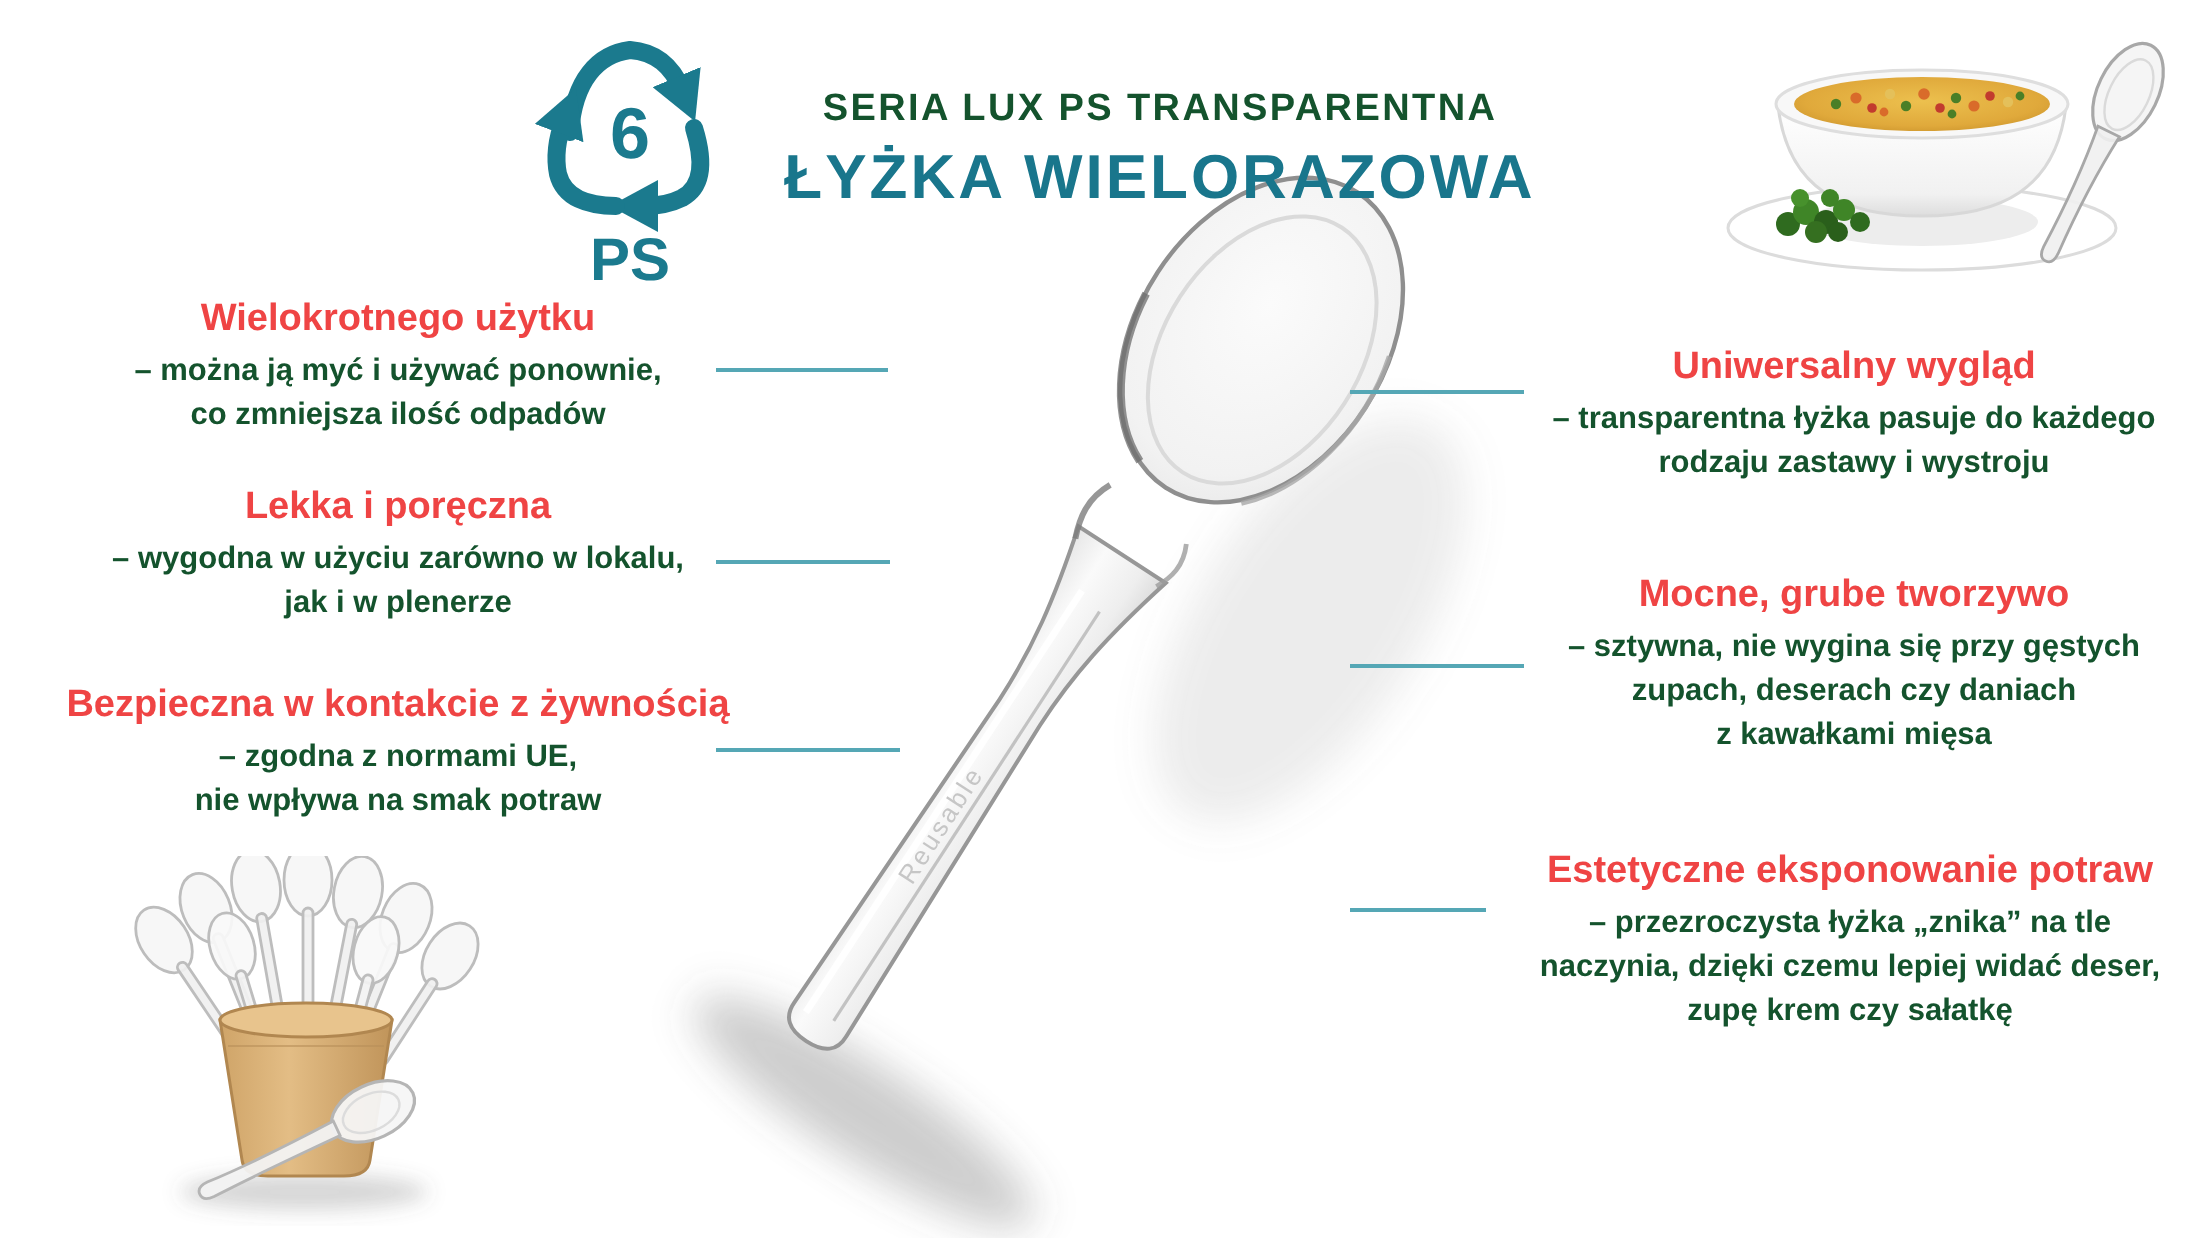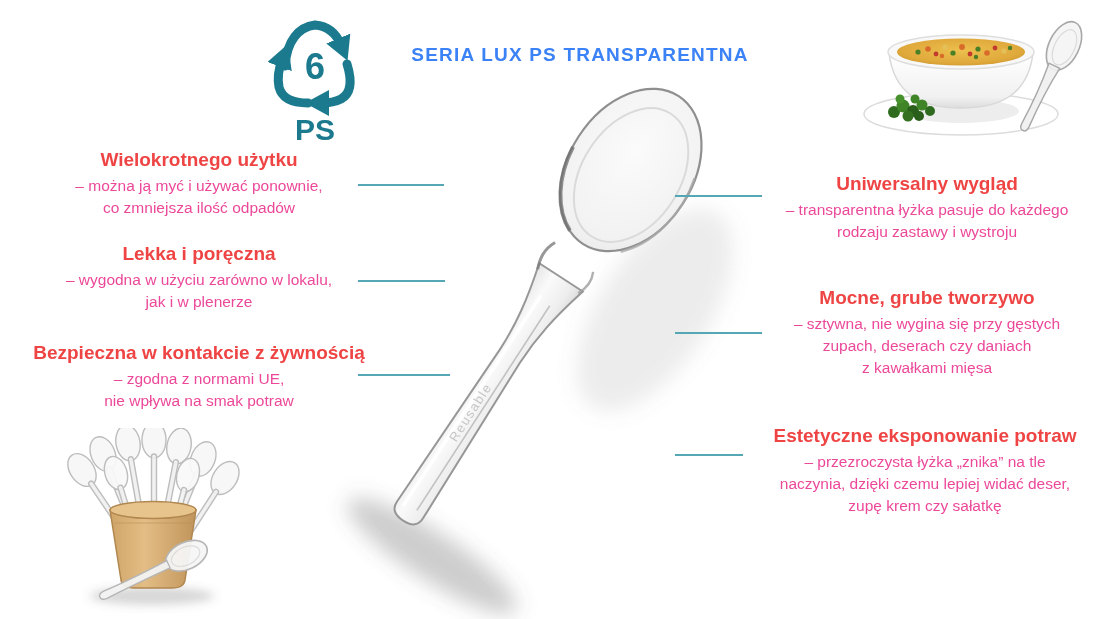--- a/index.html
+++ b/index.html
@@ -2,28 +2,28 @@
 <html><head>
 <meta charset="utf-8">
 <style>
   html,body{margin:0;padding:0;background:#888;}
   .canvas{
     position:relative;width:1100px;height:619px;background:#ffffff;overflow:hidden;
     font-family:"Liberation Sans", sans-serif;margin:0 auto;
   }
   
   .titles{position:absolute;left:385px;top:44px;width:390px;text-align:center;z-index:3;}
-  .series-title{font-size:19px;font-weight:700;letter-spacing:1.2px;color:#3b82f6;}
+  .series-title{font-size:19px;font-weight:700;letter-spacing:1.2px;color:#14532d;}
   .product-title{font-size:31px;font-weight:700;letter-spacing:1.5px;color:#19768c;margin-top:5px;}
   
   .recycle{position:absolute;left:256px;top:4px;width:118px;height:142px;z-index:3;}
   
   .feature{position:absolute;text-align:center;z-index:3;}
   .feature-title{font-size:19px;font-weight:700;color:#ef4444;margin-bottom:4px;}
-  .feature-desc{font-size:15.5px;font-weight:400;color:#ec4899;line-height:22px;white-space:pre-line;}
+  .feature-desc{font-size:15.5px;font-weight:700;color:#14532d;line-height:22px;white-space:pre-line;}
   
   .connector{position:absolute;height:2px;background:#55a7b5;z-index:2;}
   
   .photo{position:absolute;z-index:1;}
 </style>
 </head>
 <body>
 
 <div class="canvas">
 
@@ -39,20 +39,21 @@
         <path d="M 91 60 C 96 76 96 89 85 95 C 79 98 72 99 66 99" marker-end="url(#ah)"></path>
         <path d="M 52 99 C 38 99 26 95 23 83 C 21 73 23 64 26 56" marker-end="url(#ah)"></path>
       </g>
       <text x="59" y="75" text-anchor="middle" font-size="36" font-weight="bold" fill="#1b7a8e">6</text>
       <text x="59" y="136" text-anchor="middle" font-size="30" font-weight="bold" fill="#1b7a8e">PS</text>
     </svg>
   </div>
 
   <div class="titles">
     <div class="series-title">SERIA LUX PS TRANSPARENTNA</div>
+    <div class="product-title">ŁYŻKA WIELORAZOWA</div>
   </div>
 
   <svg class="photo" style="left:0;top:0;" width="1100" height="619" viewBox="0 0 1100 619">
     <defs>
       <filter id="soft" x="-60%" y="-60%" width="220%" height="220%">
         <feGaussianBlur stdDeviation="10"></feGaussianBlur>
       </filter>
       <radialGradient id="bowlGrad" cx="45%" cy="40%" r="75%">
         <stop offset="0%" stop-color="#fbfbfb"></stop>
         <stop offset="70%" stop-color="#f2f2f2"></stop>

